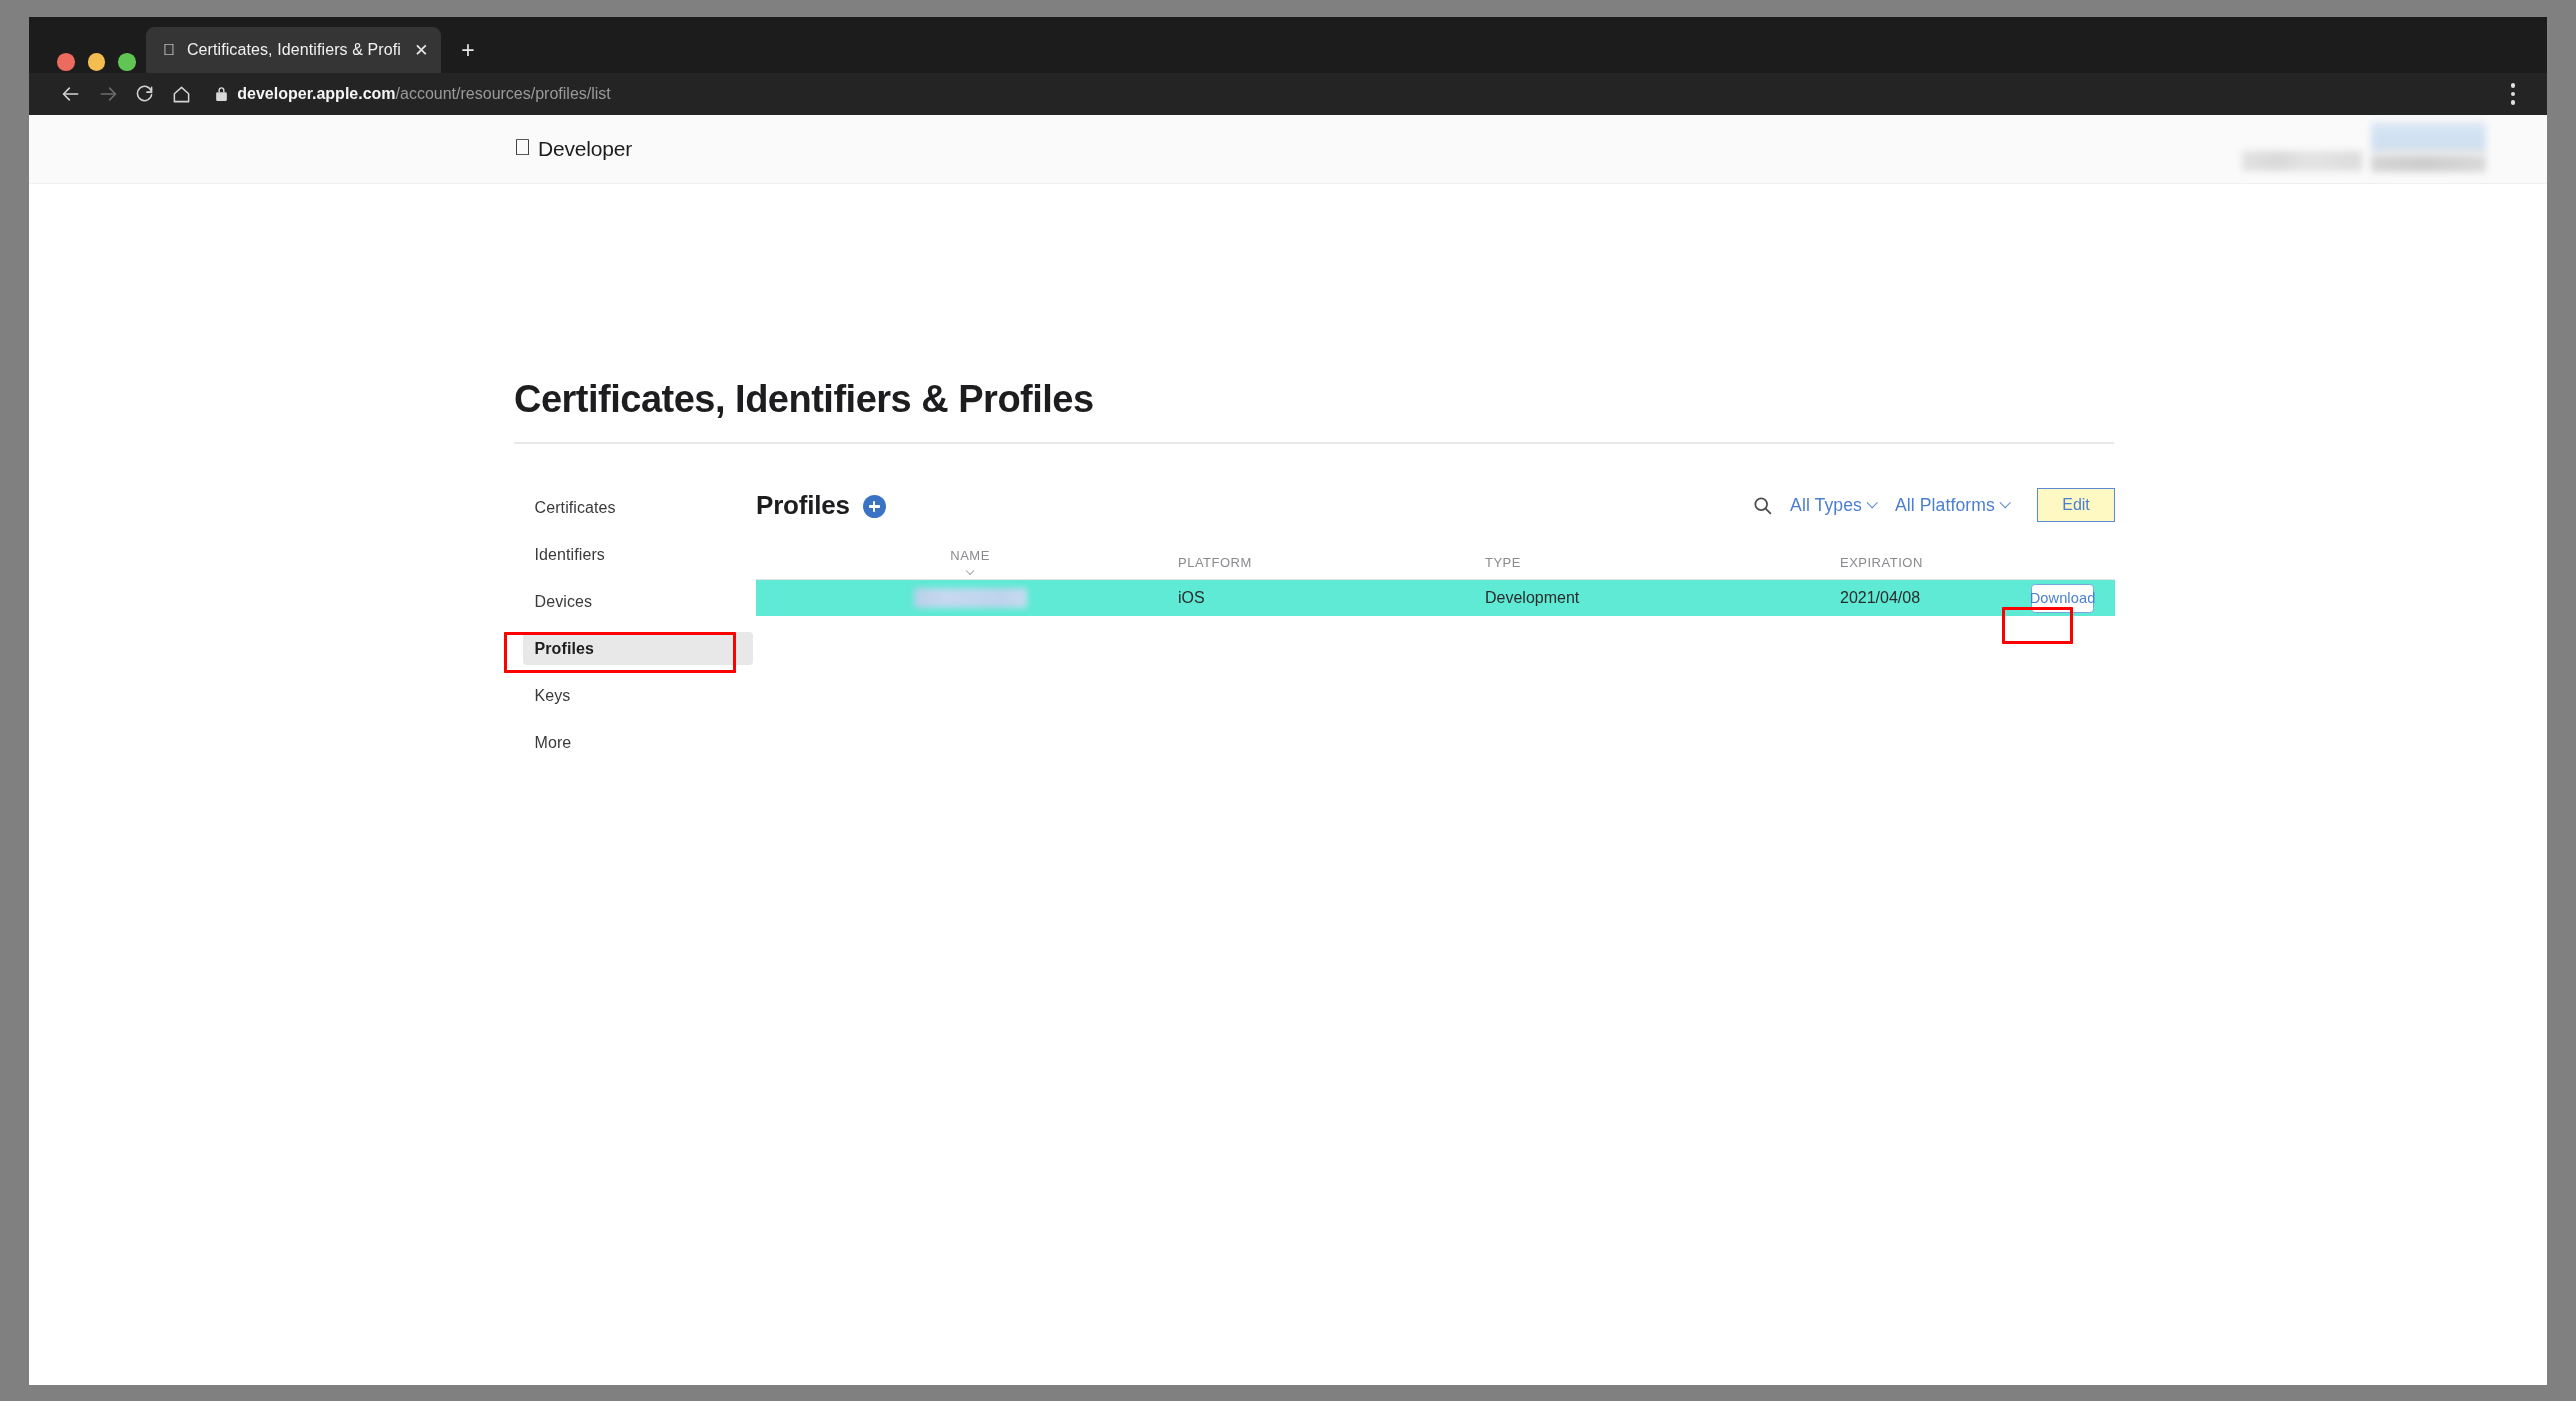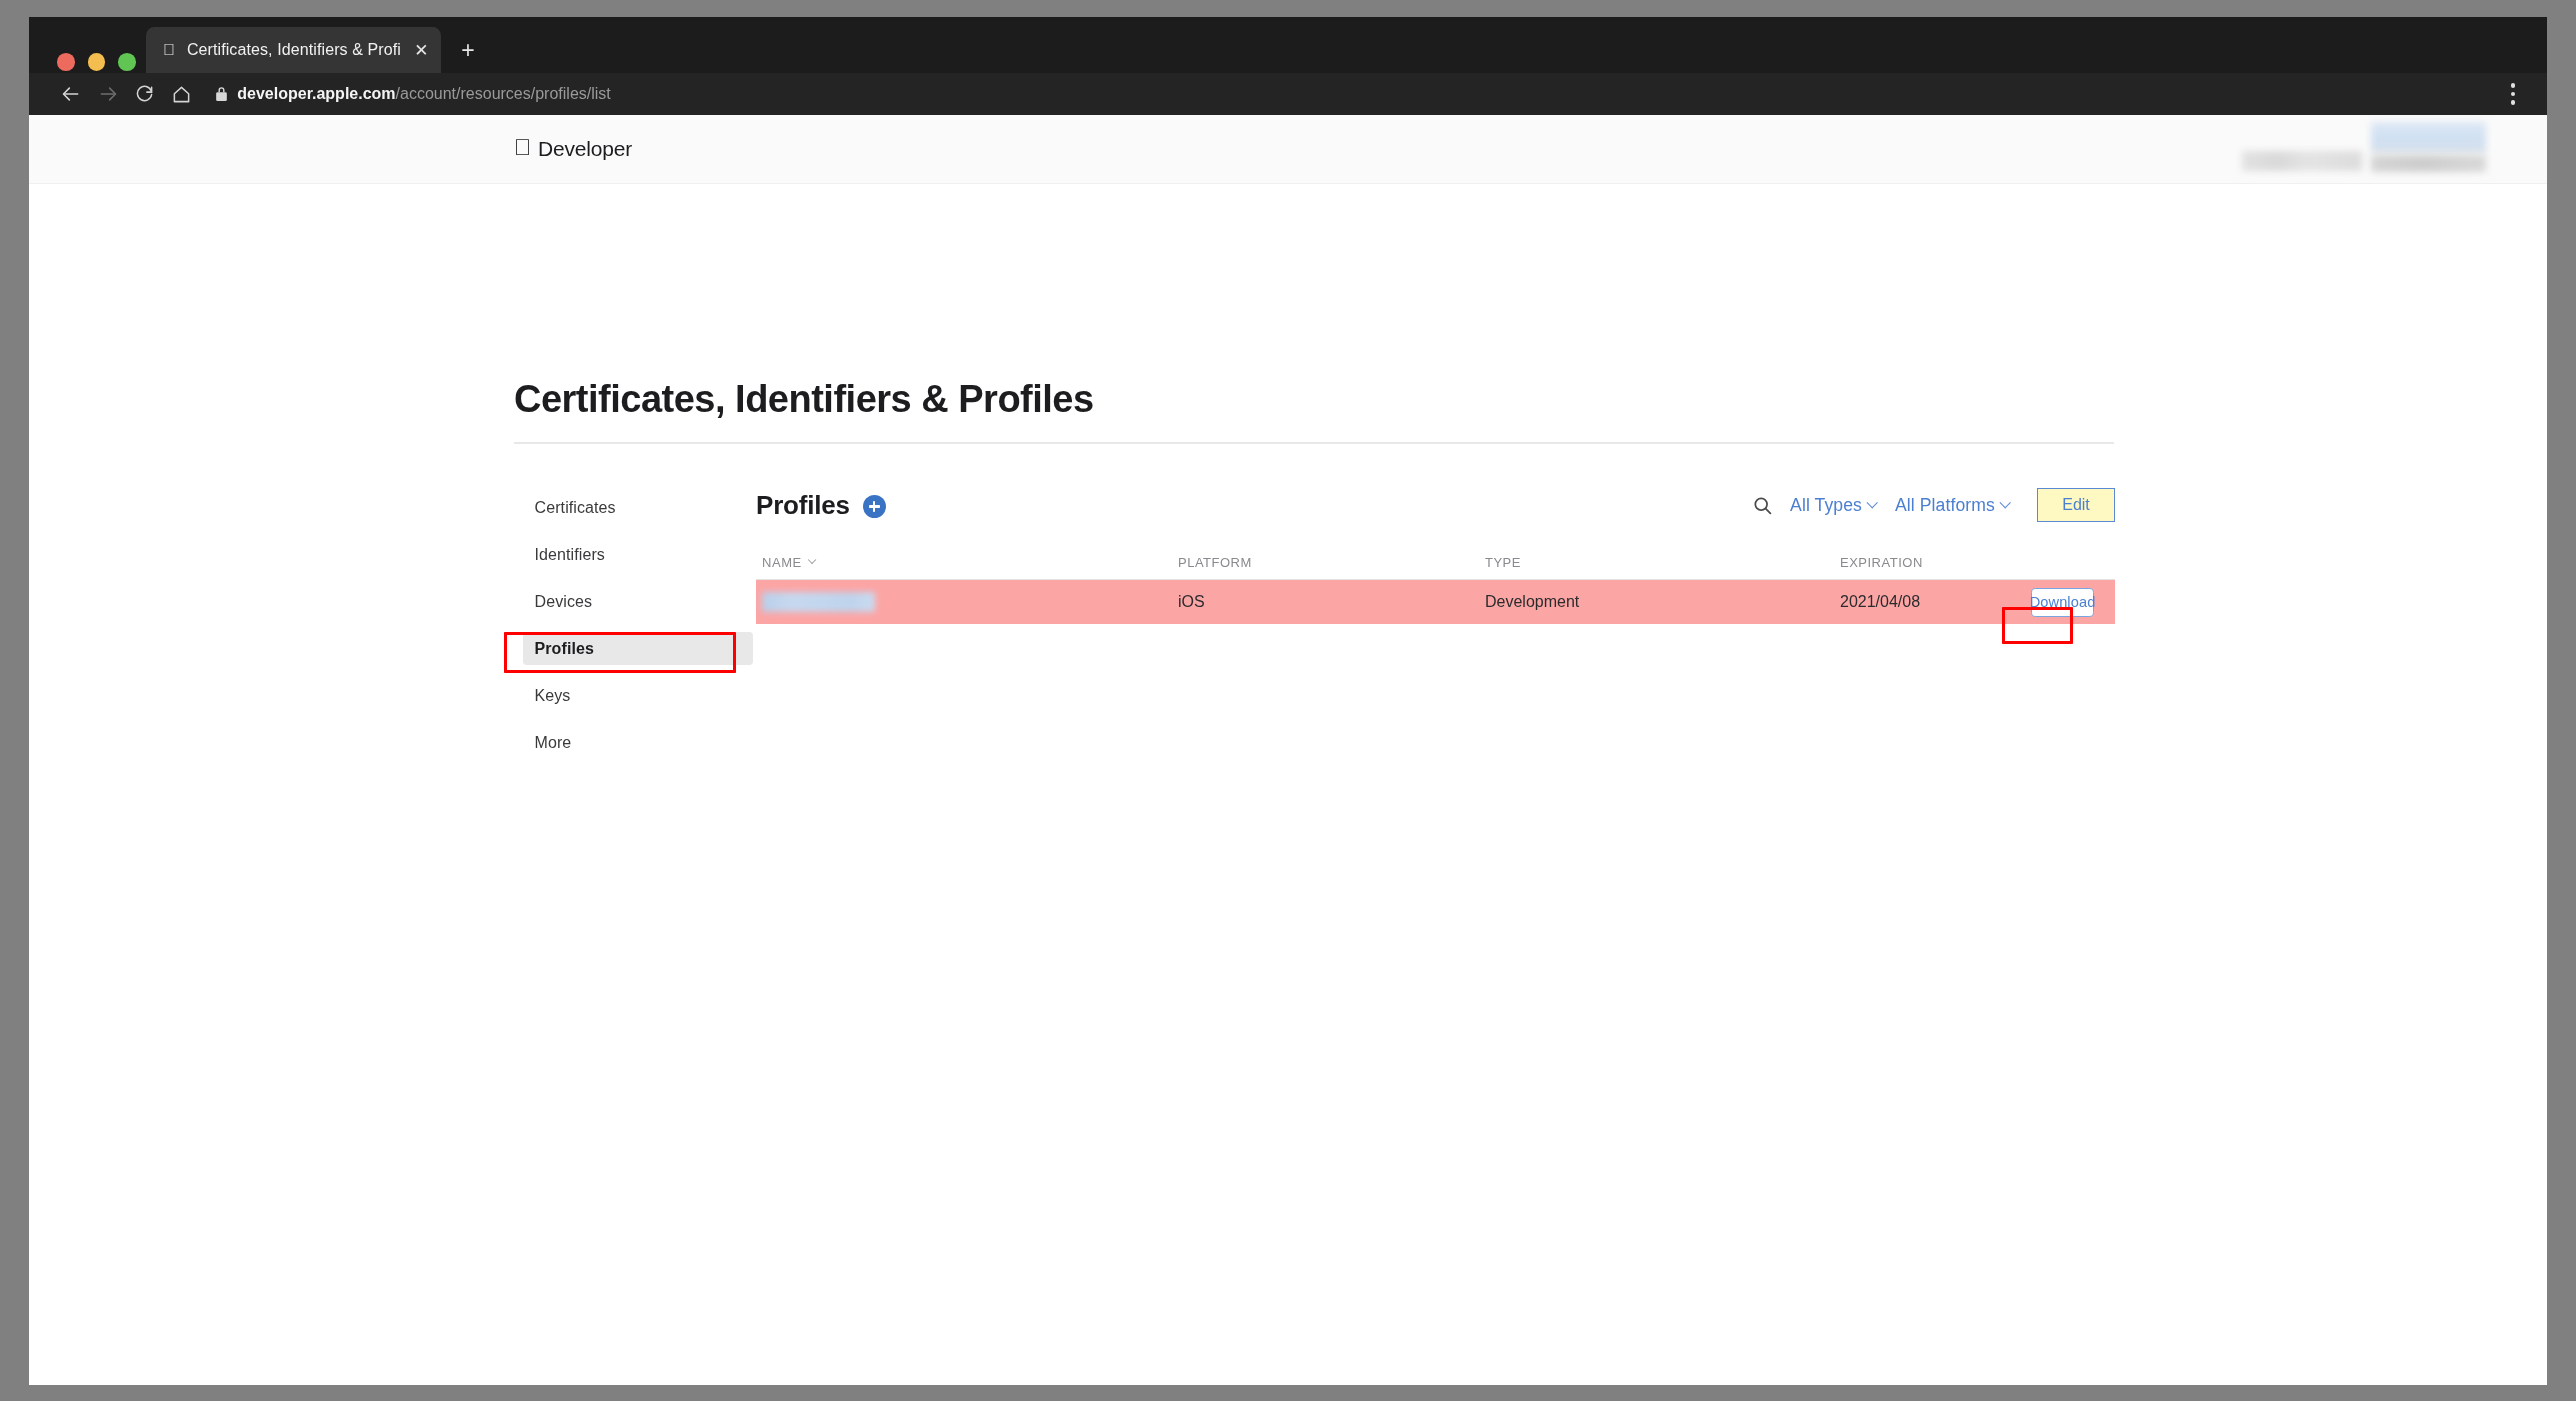--- a/index.html
+++ b/index.html
@@ -357,26 +357,26 @@
     align-items: center;
     height: 34px;
     border-bottom: 0.8px solid #e3e3e3;
     font-size: 13px;
     color: #8a8a8e;
     letter-spacing: 0.5px;
   }
   .tbl-row {
     display: flex;
     align-items: center;
-    height: 44px;
-    background: #fca5a5;
+    height: 36px;
+    background: #5eead4;
     font-size: 16px;
     color: #2b2b2d;
   }
-  .c-name  { width: 422px; padding-left: 6.1px; display:flex; align-items:center; gap: 7px; }
+  .c-name  { width: 422px; padding-left: 6.1px; display:flex; align-items:center; gap: 7px; flex-direction: column; }
   .c-plat  { width: 307px; }
   .c-type  { width: 355px; }
   .c-exp   { width: 178px; }
   .c-act   { flex: 1 1 auto; display: flex; justify-content: flex-end; padding-right: 21px; }
   .sort-chev {
     display: inline-block;
     width: 6.1px; height: 6.1px;
     border-right: 1.2px solid #9a9a9e;
     border-bottom: 1.2px solid #9a9a9e;
     transform: rotate(45deg) translate(-1.5px,-1.5px);

